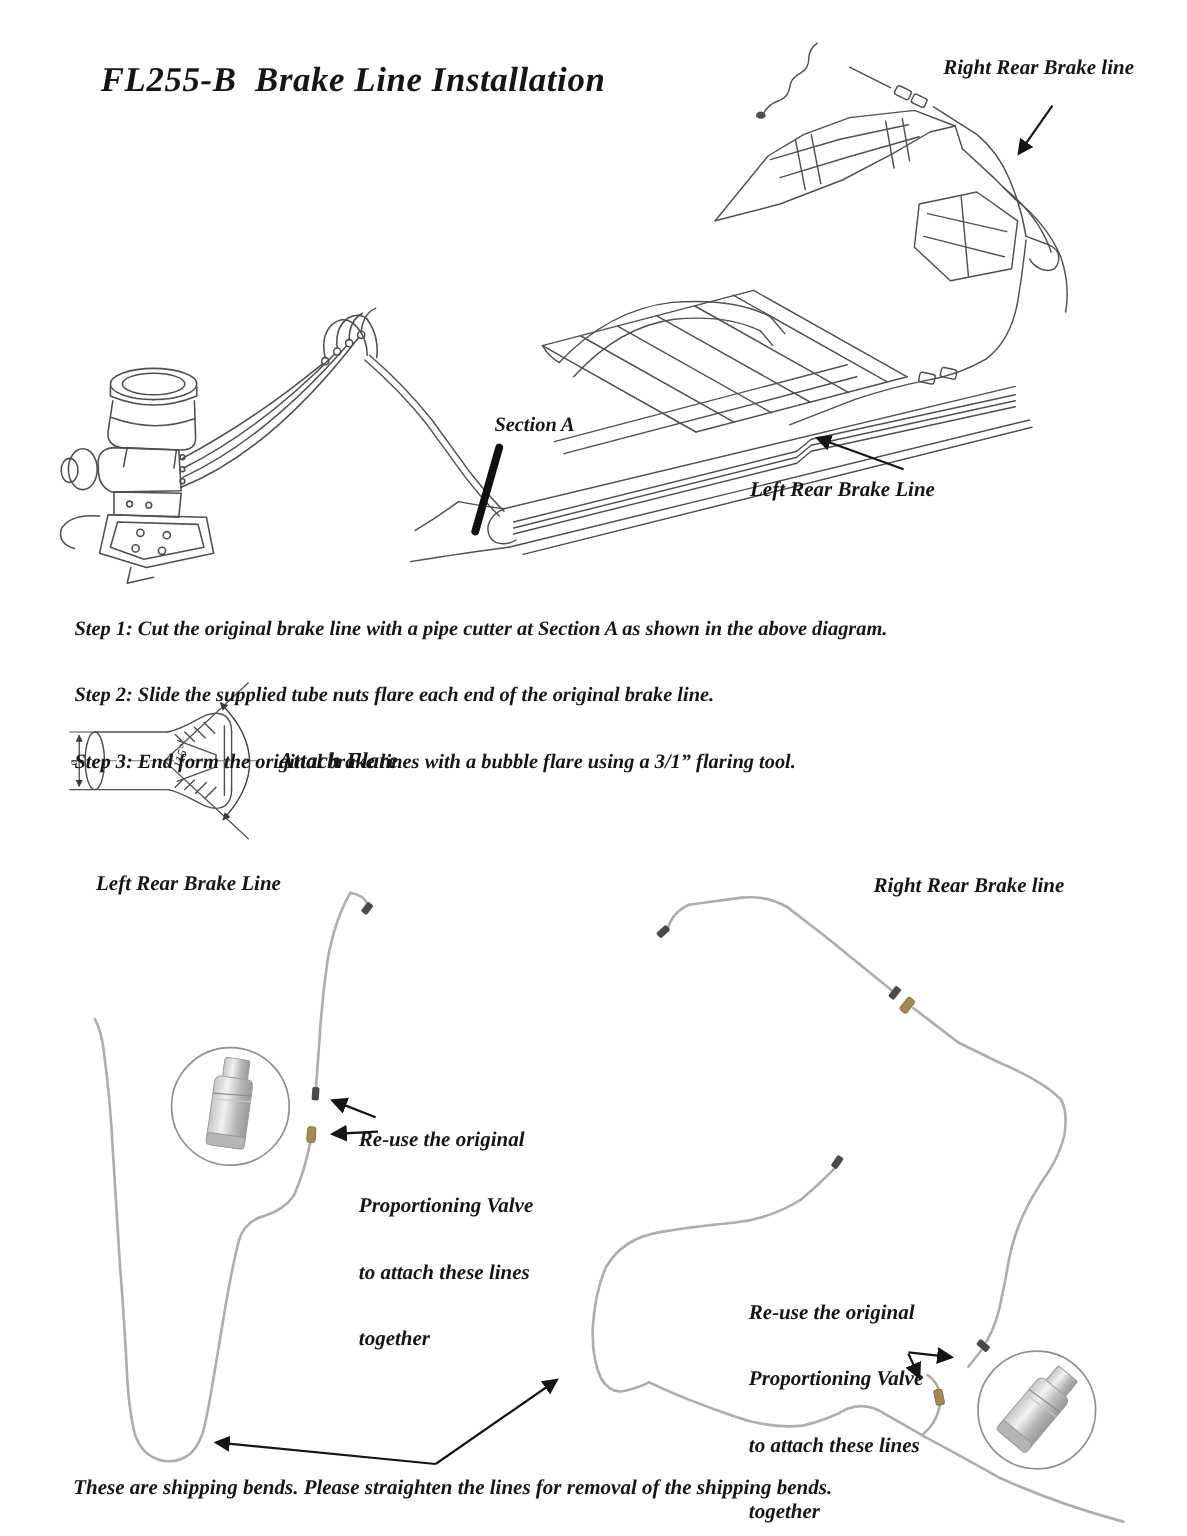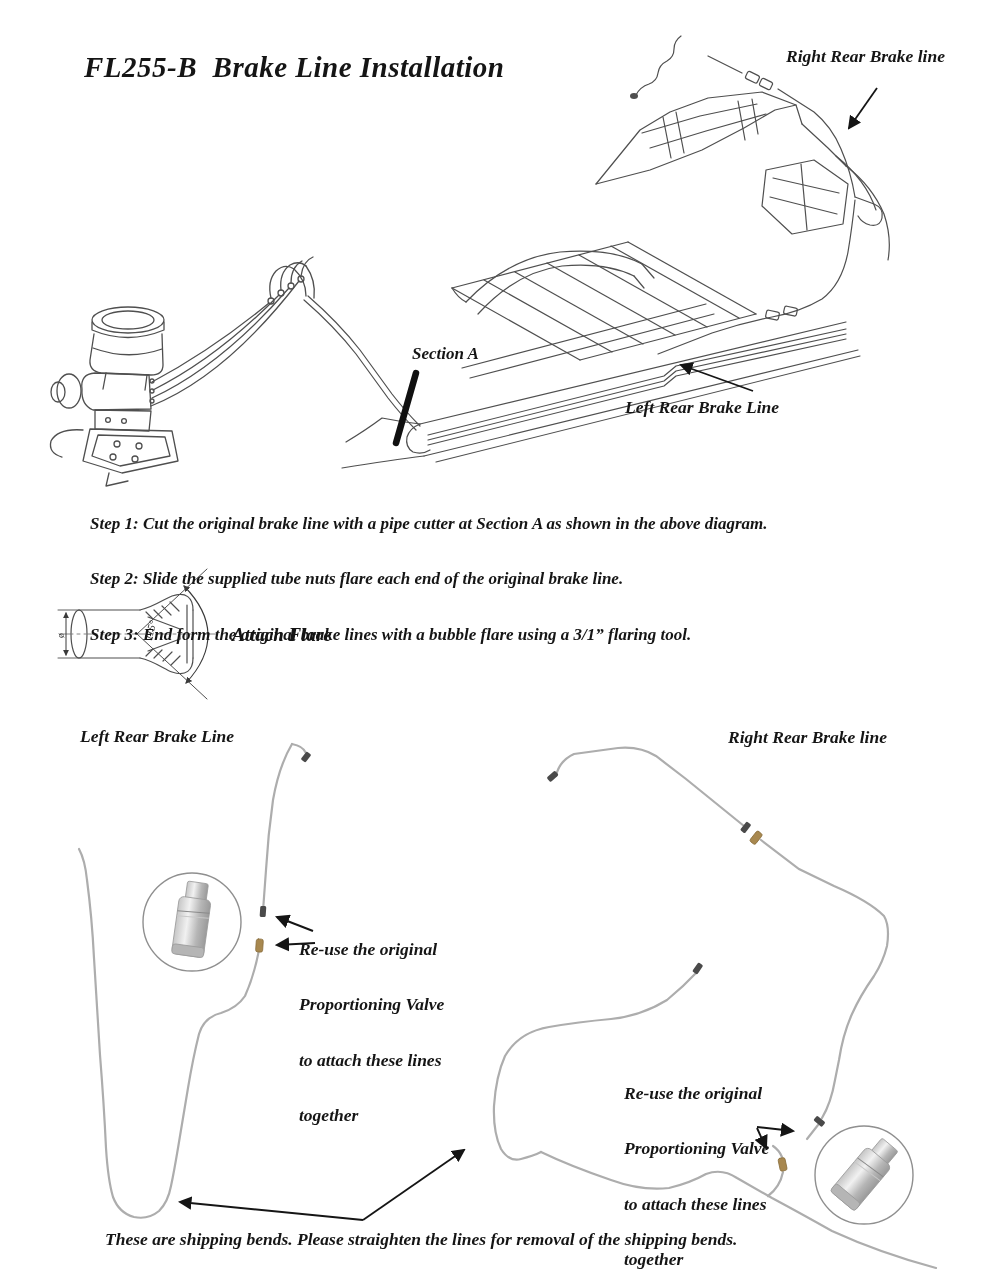--- a/index.html
+++ b/index.html
@@ -7,29 +7,29 @@
     width:989px;height:1280px;background:#ffffff;position:relative;
     font-family:"Liberation Serif","DejaVu Serif",serif;color:#151515;overflow:hidden;
   }
   .page{position:absolute;inset:0;}
   svg.art{position:absolute;left:0;top:0;z-index:1;}
   .abs{position:absolute;z-index:2;font-weight:bold;white-space:pre;line-height:1;font-style:italic;}
   .title{left:84px;top:34px;font-size:29px;letter-spacing:.5px;}
   .lbl-rr-top{left:786px;top:48px;font-size:17.5px;}
   .lbl-section-a{left:412px;top:345px;font-size:17px;}
   .lbl-lr-top{left:625px;top:399px;font-size:17.5px;}
-  .steps{left:62px;top:480px;margin-left:28px;}
+  .steps{left:62px;top:480px;}
   .steps .step{font-weight:bold;font-size:17px;line-height:23.4px;white-space:pre;}
   .lbl-bubble{left:232px;top:625px;font-size:19px;}
   .lbl-left-head{left:80px;top:728px;font-size:17.5px;}
   .lbl-right-head{left:728px;top:729px;font-size:17.5px;}
   .note div{font-weight:bold;font-size:17.5px;line-height:23.3px;white-space:pre;}
   .note-left{left:299px;top:906px;}
   .note-right{left:624px;top:1050px;}
-  .footer-note{left:61px;top:1231px;font-size:17.5px;margin-left:44px;}
+  .footer-note{left:61px;top:1231px;font-size:17.5px;}
 </style>
 </head>
 <body>
 
 <div class="page">
 
 <svg class="art" width="989" height="1280" viewBox="0 0 989 1280">
   <defs>
     <marker id="ah" viewBox="0 0 10 10" refX="8.5" refY="5" markerWidth="7.5" markerHeight="7.5" orient="auto-start-reverse">
       <path d="M0,0 L10,5 L0,10 z" fill="#151515"></path>

